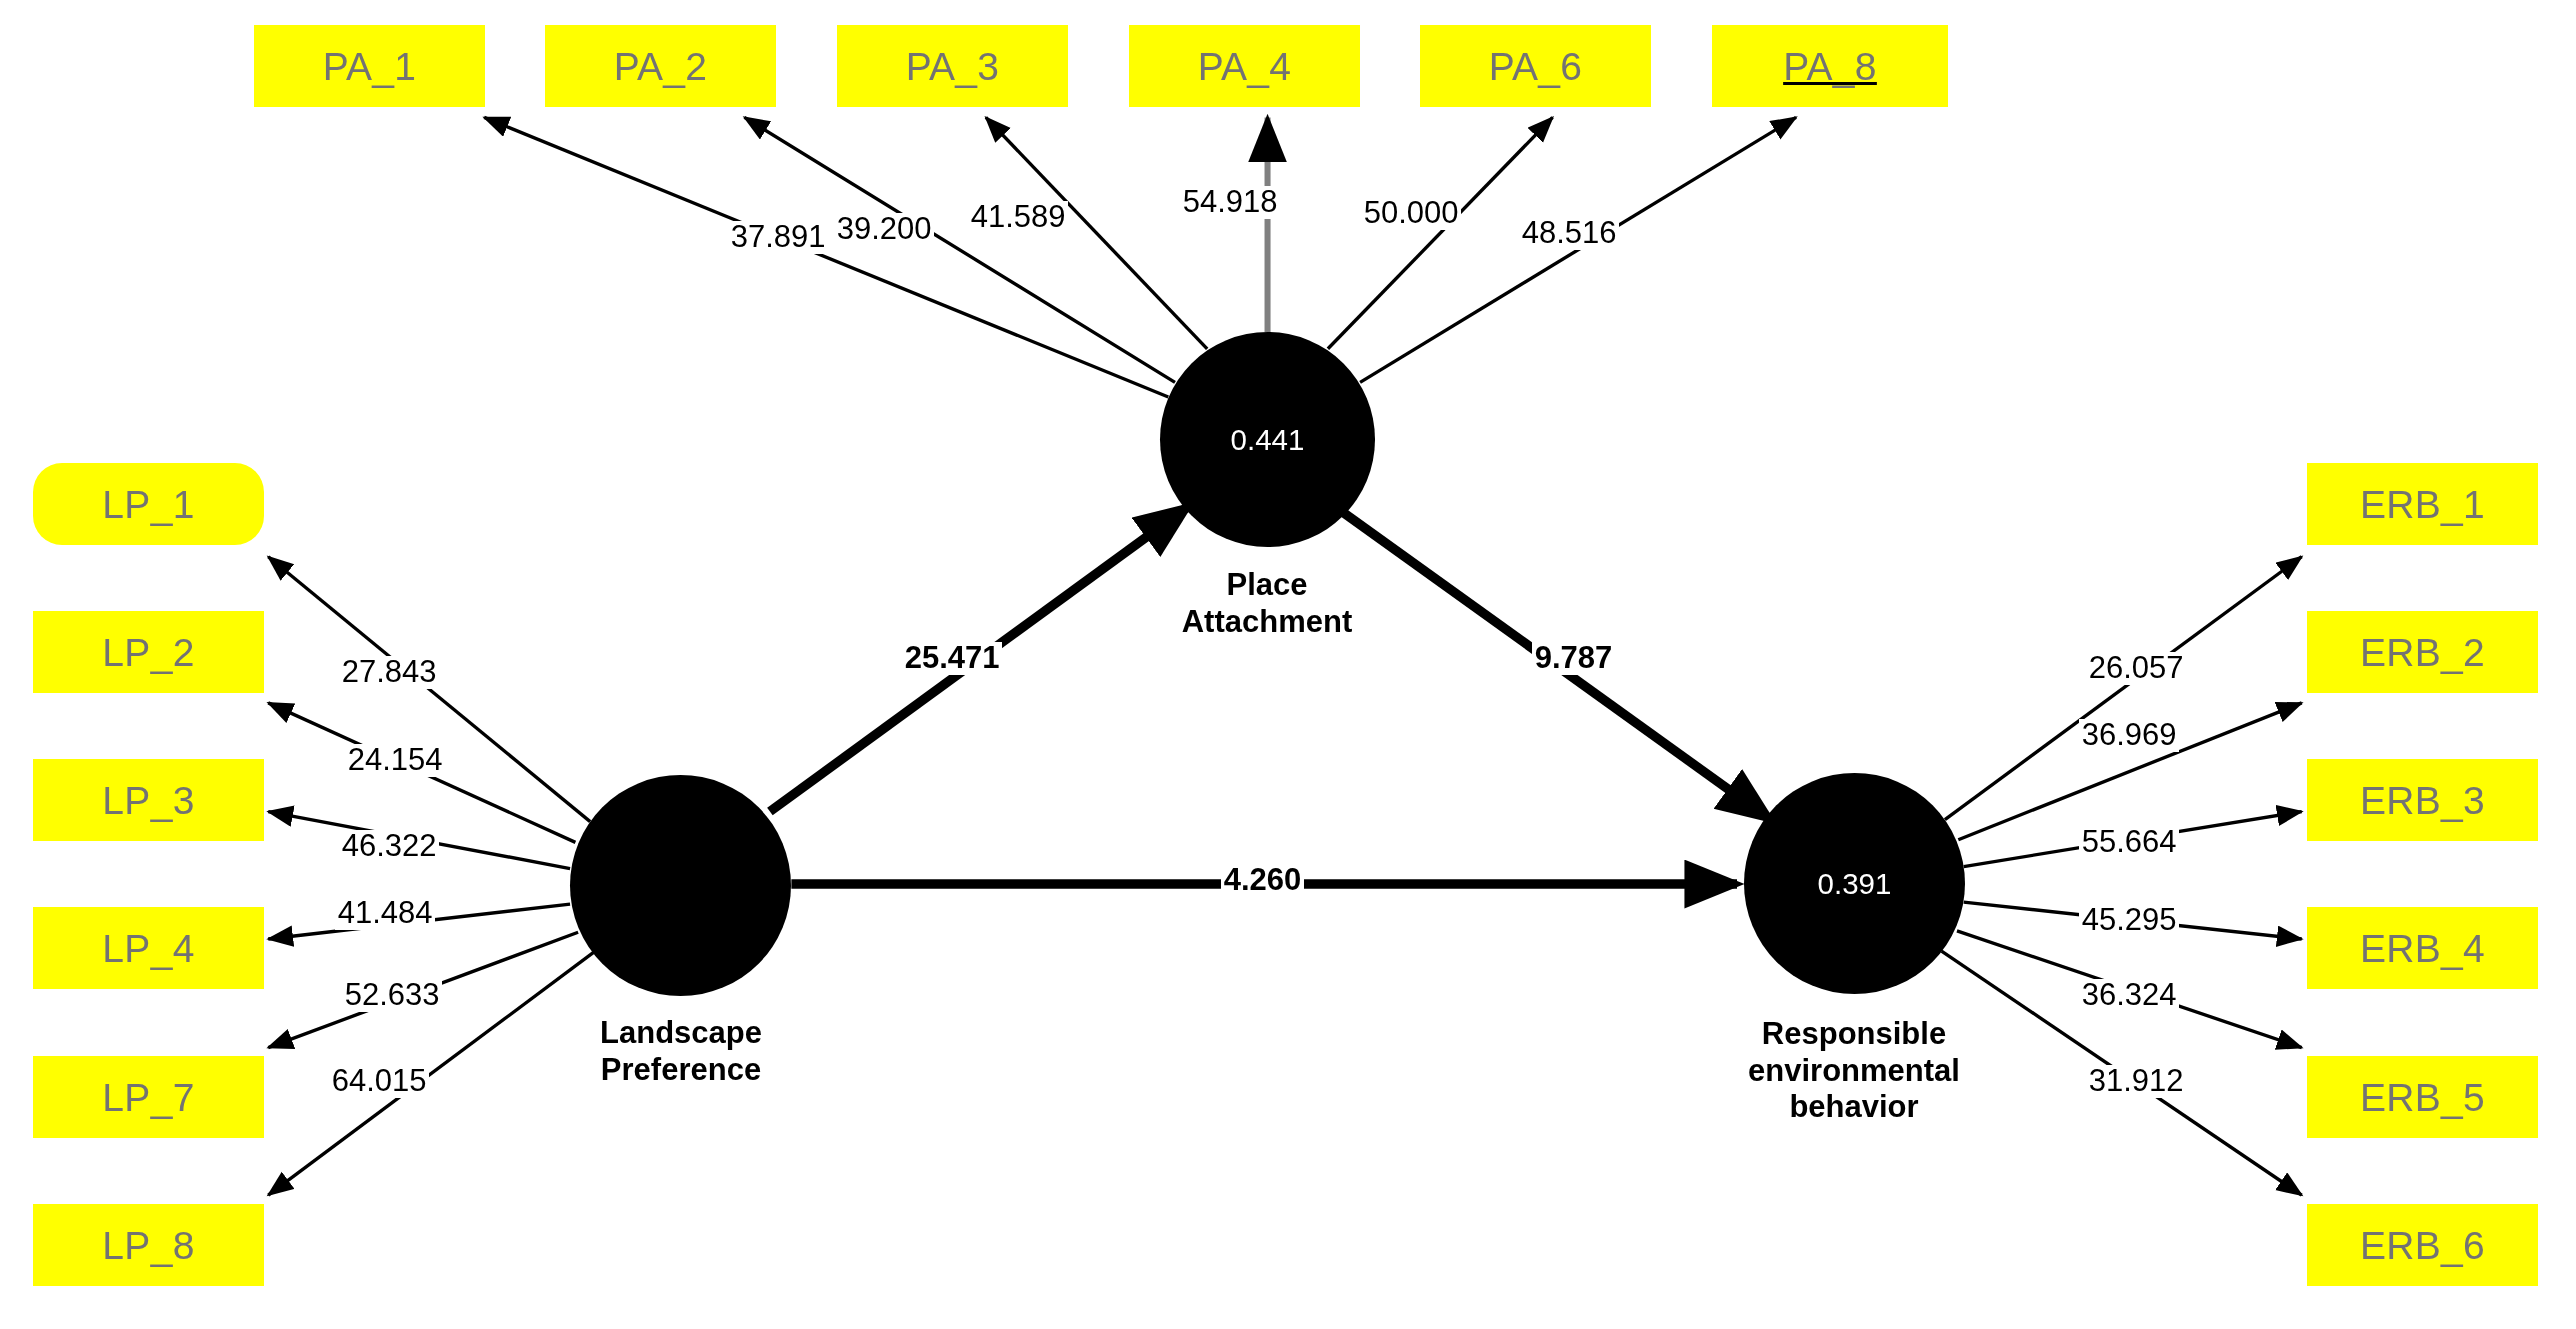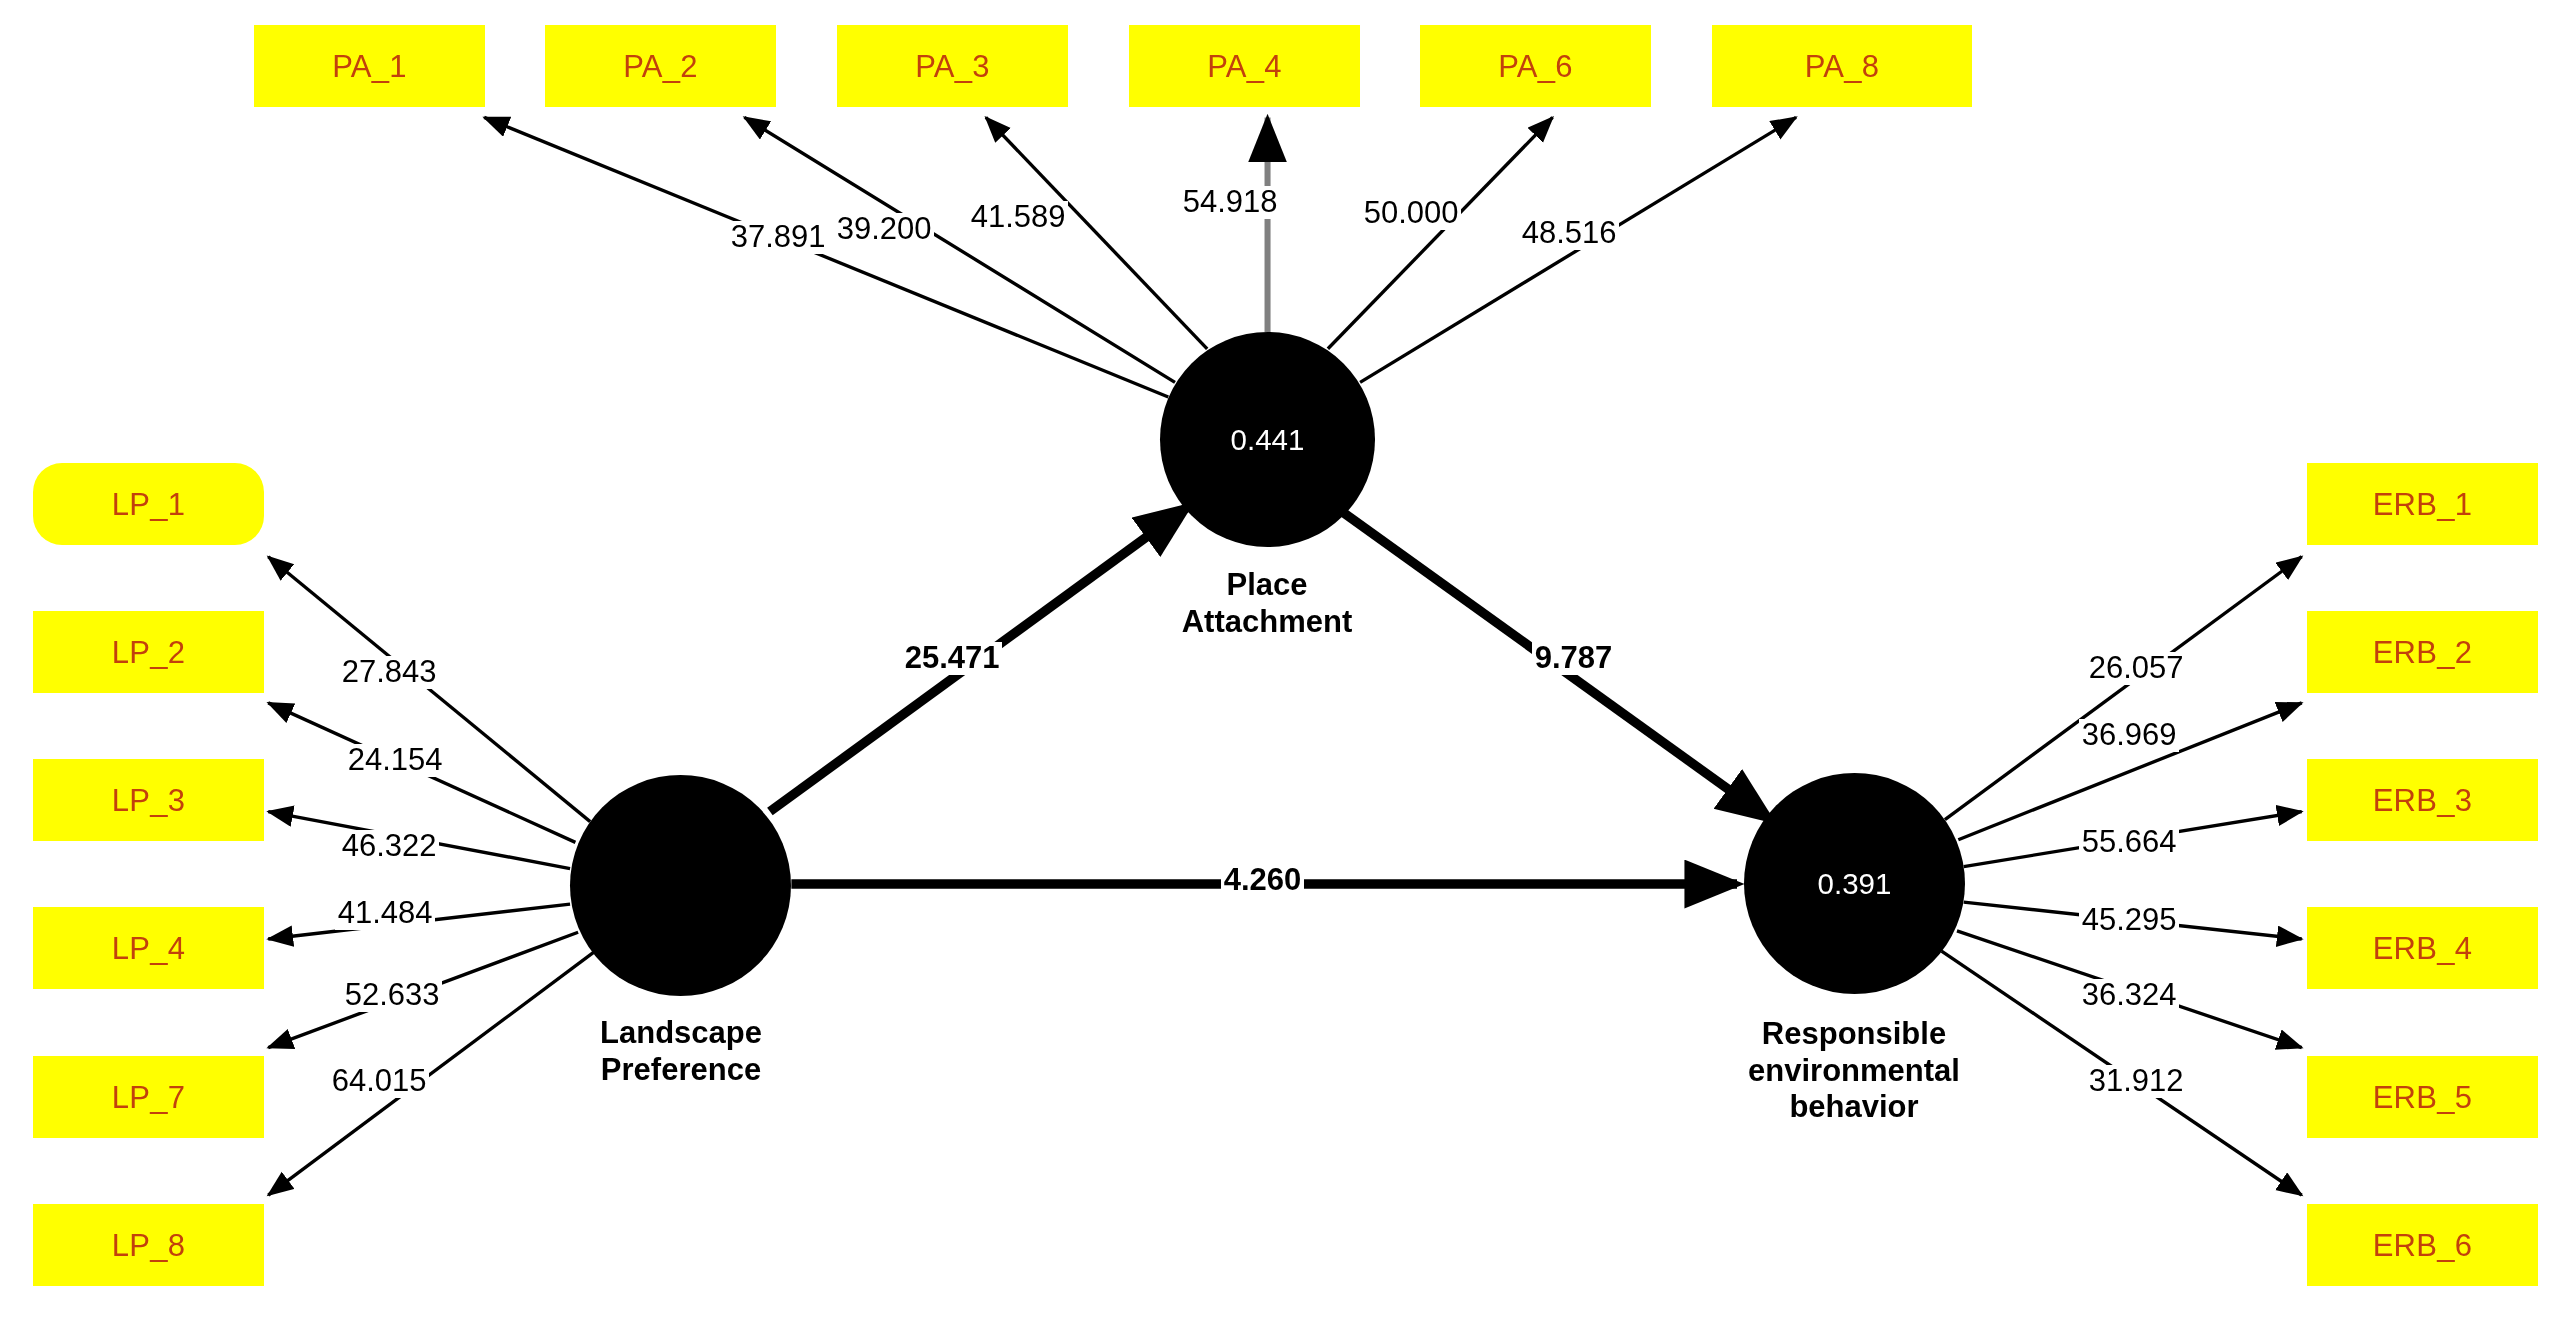--- a/index.html
+++ b/index.html
@@ -28,22 +28,22 @@
   .indicator-box {
     position: absolute;
     background: #ffff00;
     display: flex;
     align-items: center;
     justify-content: center;
     box-sizing: border-box;
   }
   .indicator-label {
     font-family: "Liberation Sans", sans-serif;
-    font-size: 31px;
-    color: #c2410c;
+    font-size: 39px;
+    color: #737373;
     letter-spacing: 0.3px;
     white-space: nowrap;
     line-height: 1;
   }
   .latent-node {
     position: absolute;
     border-radius: 50%;
     background: #000000;
     display: flex;
     align-items: center;
@@ -158,21 +158,21 @@
   </div>
   <div class="indicator-box" style="left:837px; top:25px; width:231px; height:82px;">
     <span class="indicator-label">PA_3</span>
   </div>
   <div class="indicator-box" style="left:1129px; top:25px; width:231px; height:82px;">
     <span class="indicator-label">PA_4</span>
   </div>
   <div class="indicator-box" style="left:1420px; top:25px; width:231px; height:82px;">
     <span class="indicator-label">PA_6</span>
   </div>
-  <div class="indicator-box" style="left:1712px; top:25px; width:260px; height:82px;">
+  <div class="indicator-box" style="left:1712px; top:25px; width:236px; height:82px;text-decoration:underline;">
     <span class="indicator-label">PA_8</span>
   </div>
 
   <div class="indicator-box" style="left:33px; top:463px; width:231px; height:82px;border-radius:29px;">
     <span class="indicator-label">LP_1</span>
   </div>
   <div class="indicator-box" style="left:33px; top:611px; width:231px; height:82px;">
     <span class="indicator-label">LP_2</span>
   </div>
   <div class="indicator-box" style="left:33px; top:759px; width:231px; height:82px;">

